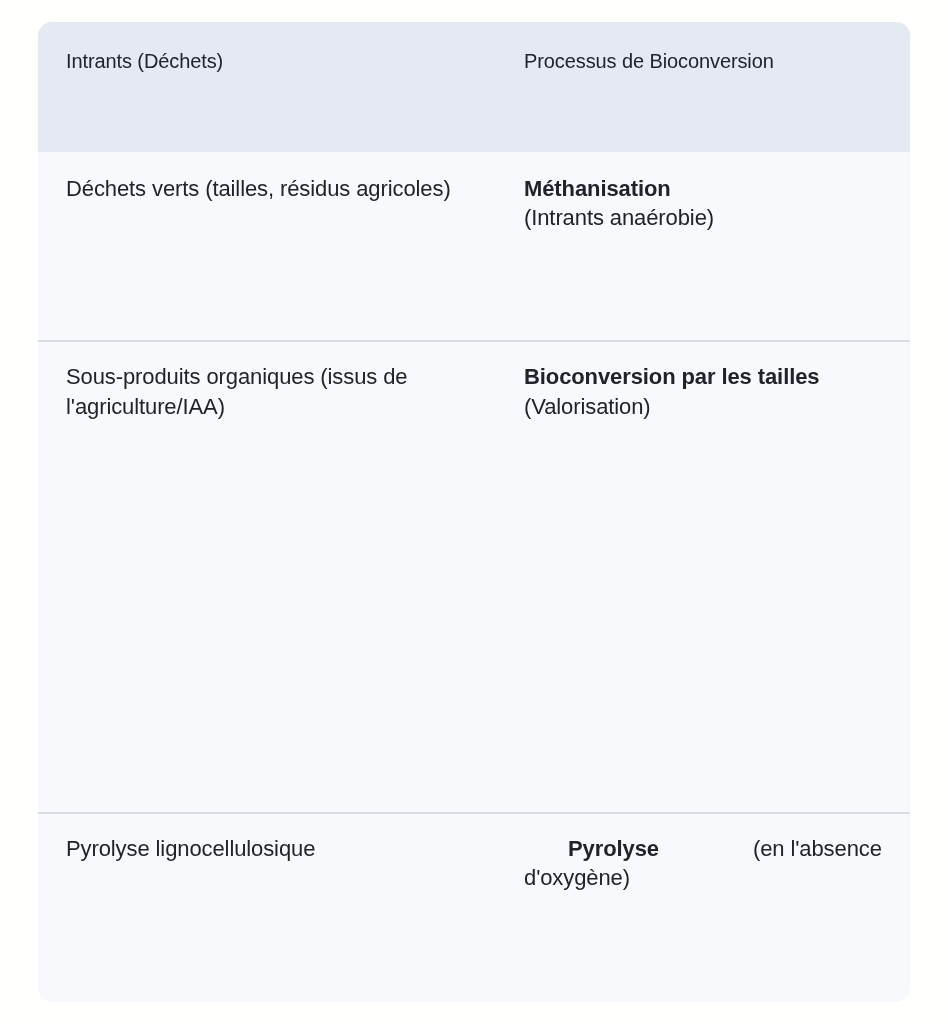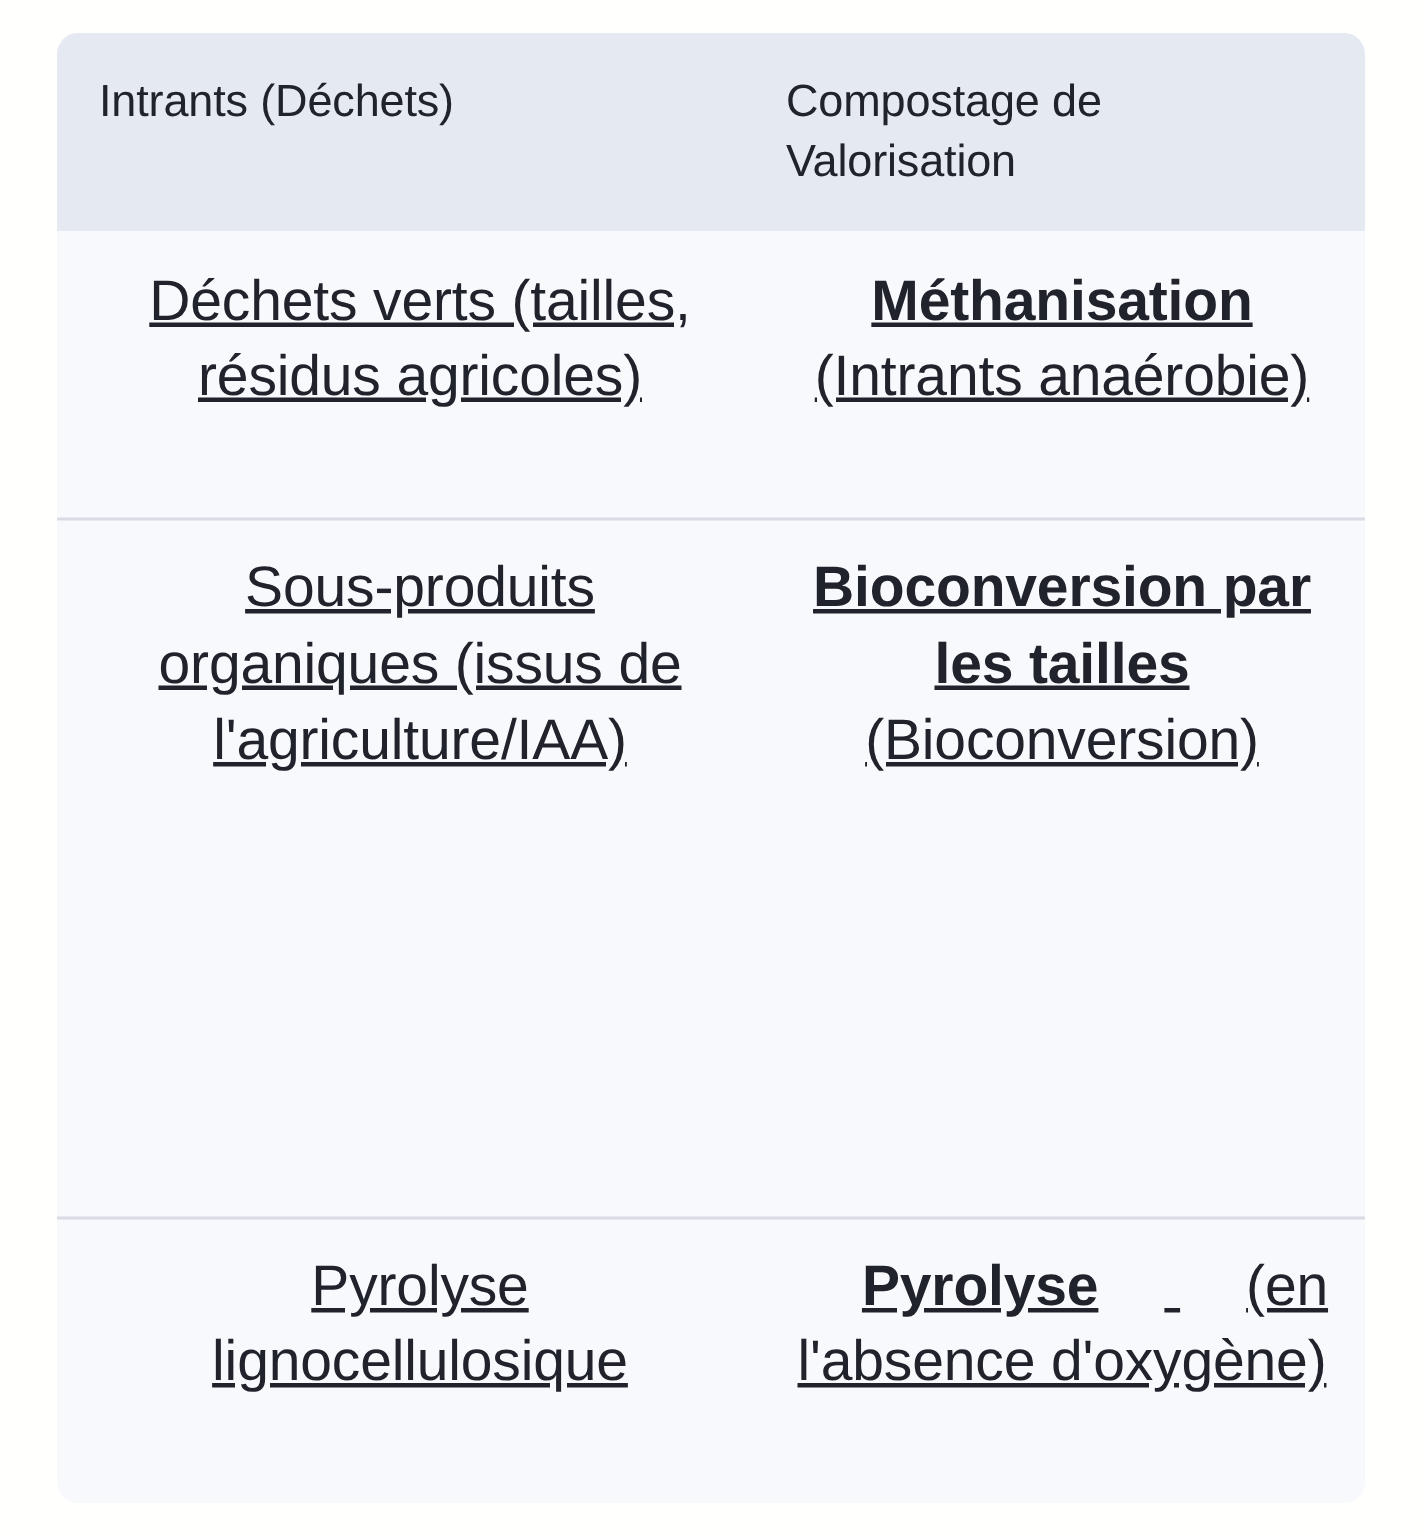--- a/index.html
+++ b/index.html
@@ -37,40 +37,39 @@
 
   .vtable col.c1 { width: 474px; }
   .vtable col.c2 { width: 398px; }
 
   .vtable thead th {
     background: #e5e9f1;
     text-align: left;
     vertical-align: top;
     font-weight: 400;
     color: #20232b;
-    font-size: 30px;
+    font-size: 20px;
     line-height: 1.33;
     letter-spacing: -0.1px;
     padding: 26px 18px 26px 28px;
     height: 130px;
     box-sizing: border-box;
   }
 
   .vtable tbody td {
     background: #f8f9fc;
-    text-align: center;
+    text-align: left;
     vertical-align: top;
     color: #20232b;
-    font-size: 38px;
+    font-size: 22px;
     line-height: 1.33;
     letter-spacing: -0.1px;
     padding: 20px 18px 20px 28px;
     border-top: 2px solid #d9dce4;
     box-sizing: border-box;
-    text-decoration: underline;
   }
 
   .vtable tbody tr:first-child td {
     border-top: none;
     padding-top: 22px;
   }
 
   .vtable tbody td.col2 {
     padding-left: 12px;
   }
@@ -94,38 +93,38 @@
 
 <div class="table-wrap">
   <table class="vtable">
     <colgroup>
       <col class="c1">
       <col class="c2">
     </colgroup>
     <thead>
       <tr>
         <th class="col1">Intrants (Déchets)</th>
-        <th class="col2">Compostage de Valorisation</th>
+        <th class="col2">Processus de Bioconversion</th>
       </tr>
     </thead>
     <tbody>
 
       <tr data-row="0">
         <td class="col1">Déchets verts (tailles, résidus agricoles)</td>
         <td class="col2">
           <span class="strong line">Méthanisation</span>
           <span class="reg line">(Intrants anaérobie)</span>
         </td>
       </tr>
 
       <tr data-row="1">
         <td class="col1">Sous-produits organiques (issus de l'agriculture/IAA)</td>
         <td class="col2">
           <span class="strong line">Bioconversion par les tailles</span>
-          <span class="reg line">(Bioconversion)</span>
+          <span class="reg line">(Valorisation)</span>
         </td>
       </tr>
 
 
       <tr data-row="3">
         <td class="col1">Pyrolyse lignocellulosique</td>
         <td class="col2">
           <span class="strong inline-wrap">Pyrolyse</span><span class="reg inline-wrap"> </span><span class="reg inline-wrap">(en l'absence d'oxygène)</span>
         </td>
       </tr>

